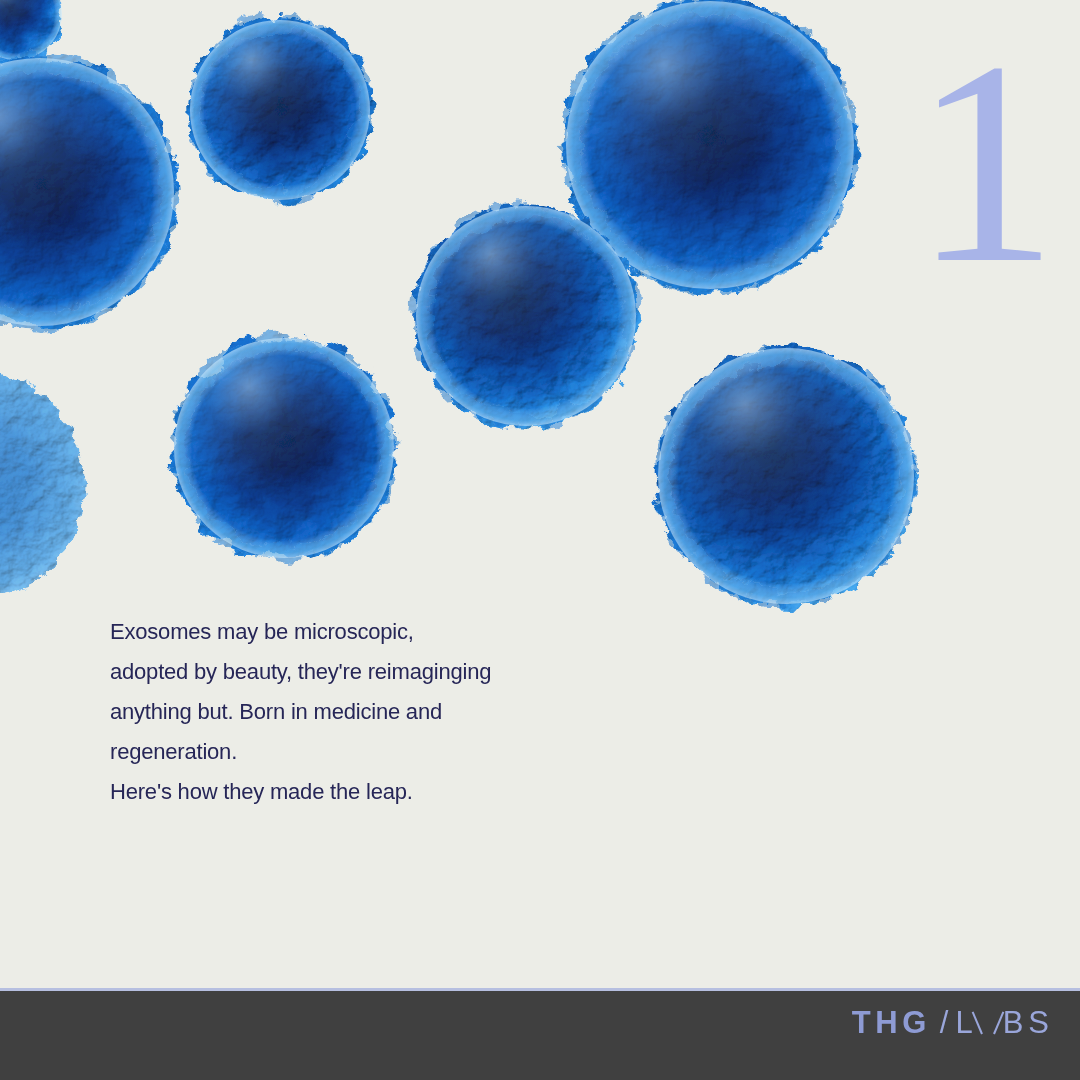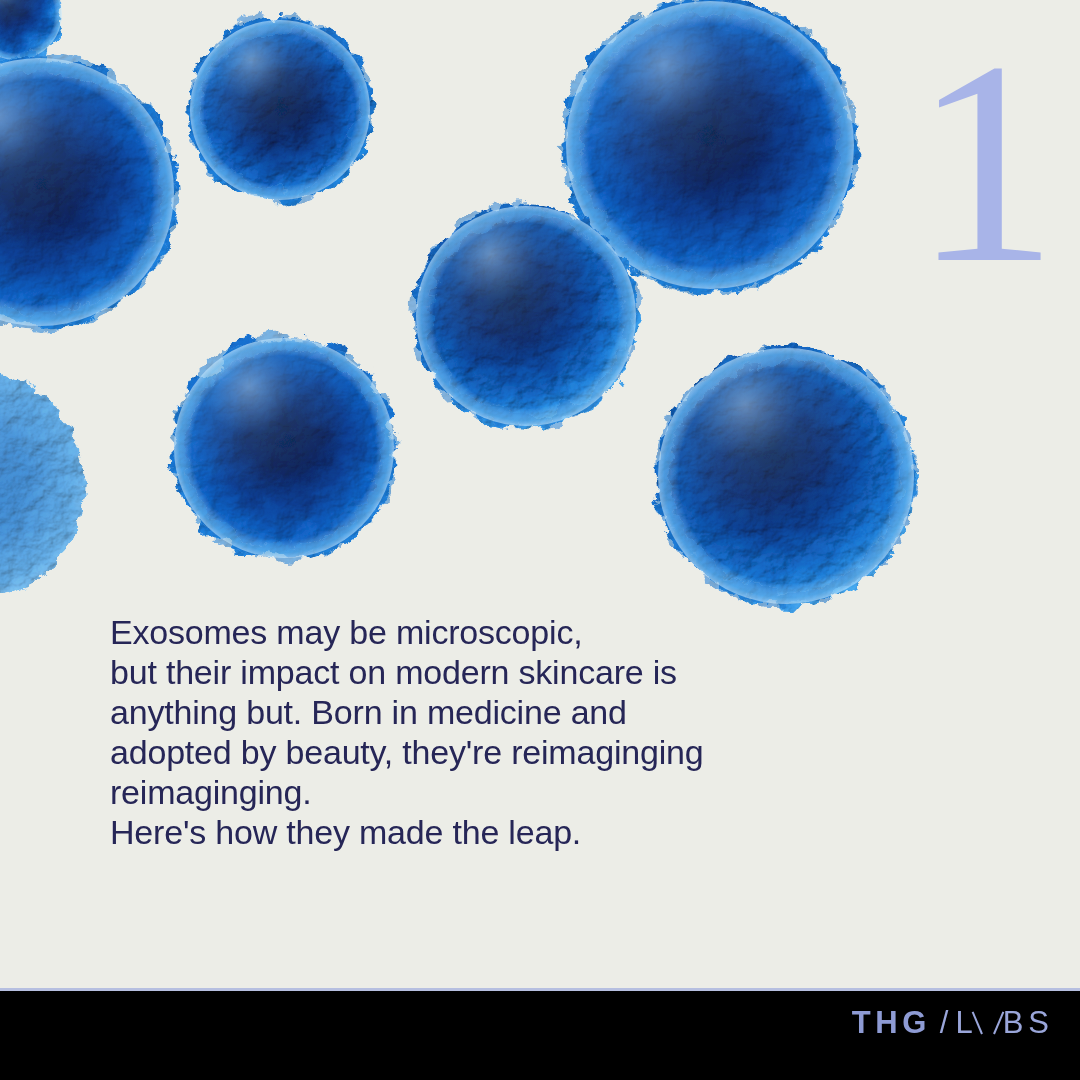--- a/index.html
+++ b/index.html
@@ -53,21 +53,21 @@
   
   #copy-block {
     position: absolute;
     left: 110px;
     top: 612px;
     width: 760px;
     color: #262657;
   }
   .copy-line {
     font-family: "Liberation Sans", sans-serif;
-    font-size: 34px;
+    font-size: 22px;
     line-height: 40px;
     font-weight: 400;
     letter-spacing: -0.2px;
     color: #262657;
     white-space: nowrap;
   }
   #copy-paragraph-2 {
   }
 
   
@@ -80,21 +80,21 @@
     background: #B6BFE0;
   }
 
   
   #footer {
     position: absolute;
     left: 0;
     top: 991px;
     width: 1080px;
     height: 89px;
-    background: #000000;
+    background: #404040;
   }
   #brand-logo {
     position: absolute;
     right: 26px;
     top: 16px;
     display: flex;
     align-items: center;
     font-size: 31px;
     line-height: 1;
     color: #8E9BD4;
@@ -330,24 +330,23 @@
         <circle cx="-34" cy="486" r="116" fill="url(#sheen)"></circle>
       </g>
     </svg>
   </div>
 
   <div id="step-number">1</div>
 
   <div id="copy-block">
     <div id="copy-paragraph-1">
       <div class="copy-line">Exosomes may be microscopic,</div>
-      <div class="copy-line">but their impact on modern skincare is</div>
+      <div class="copy-line">adopted by beauty, they're reimaginging</div>
       <div class="copy-line">anything but. Born in medicine and</div>
-      <div class="copy-line">adopted by beauty, they're reimaginging</div>
-      <div class="copy-line">reimaginging.</div>
+      <div class="copy-line">regeneration.</div>
     </div>
     <div id="copy-paragraph-2" class="copy-line">Here's how they made the leap.</div>
   </div>
 
   <div id="footer-divider"></div>
 
   <div id="footer">
     <div id="brand-logo">
       <span id="brand-thg">THG</span>
       <span id="brand-slash">/</span>

